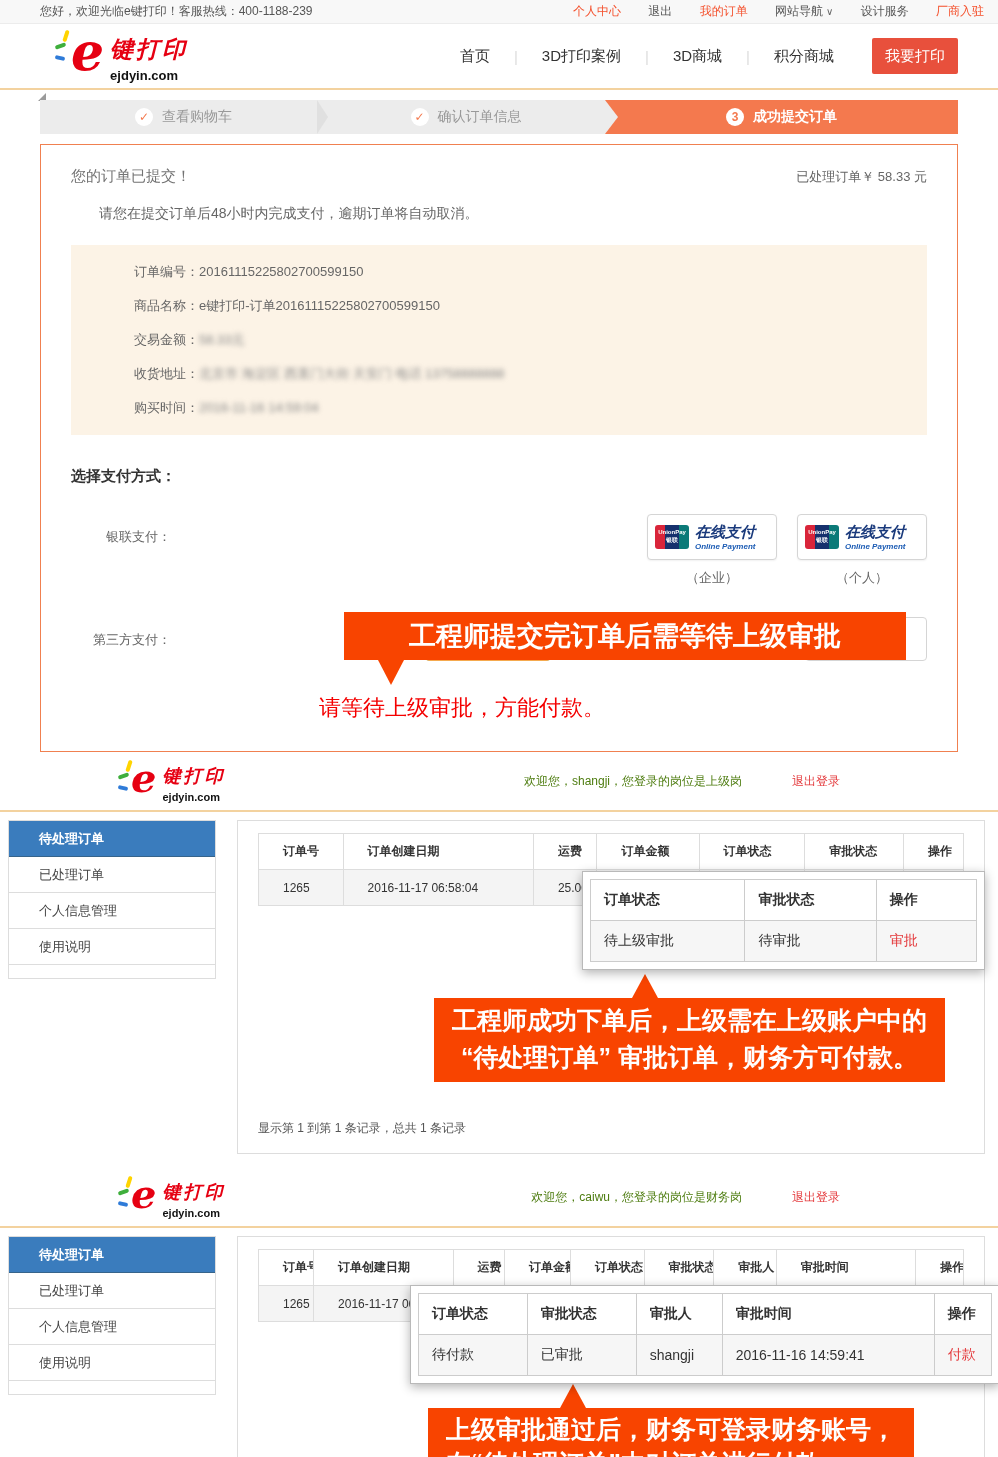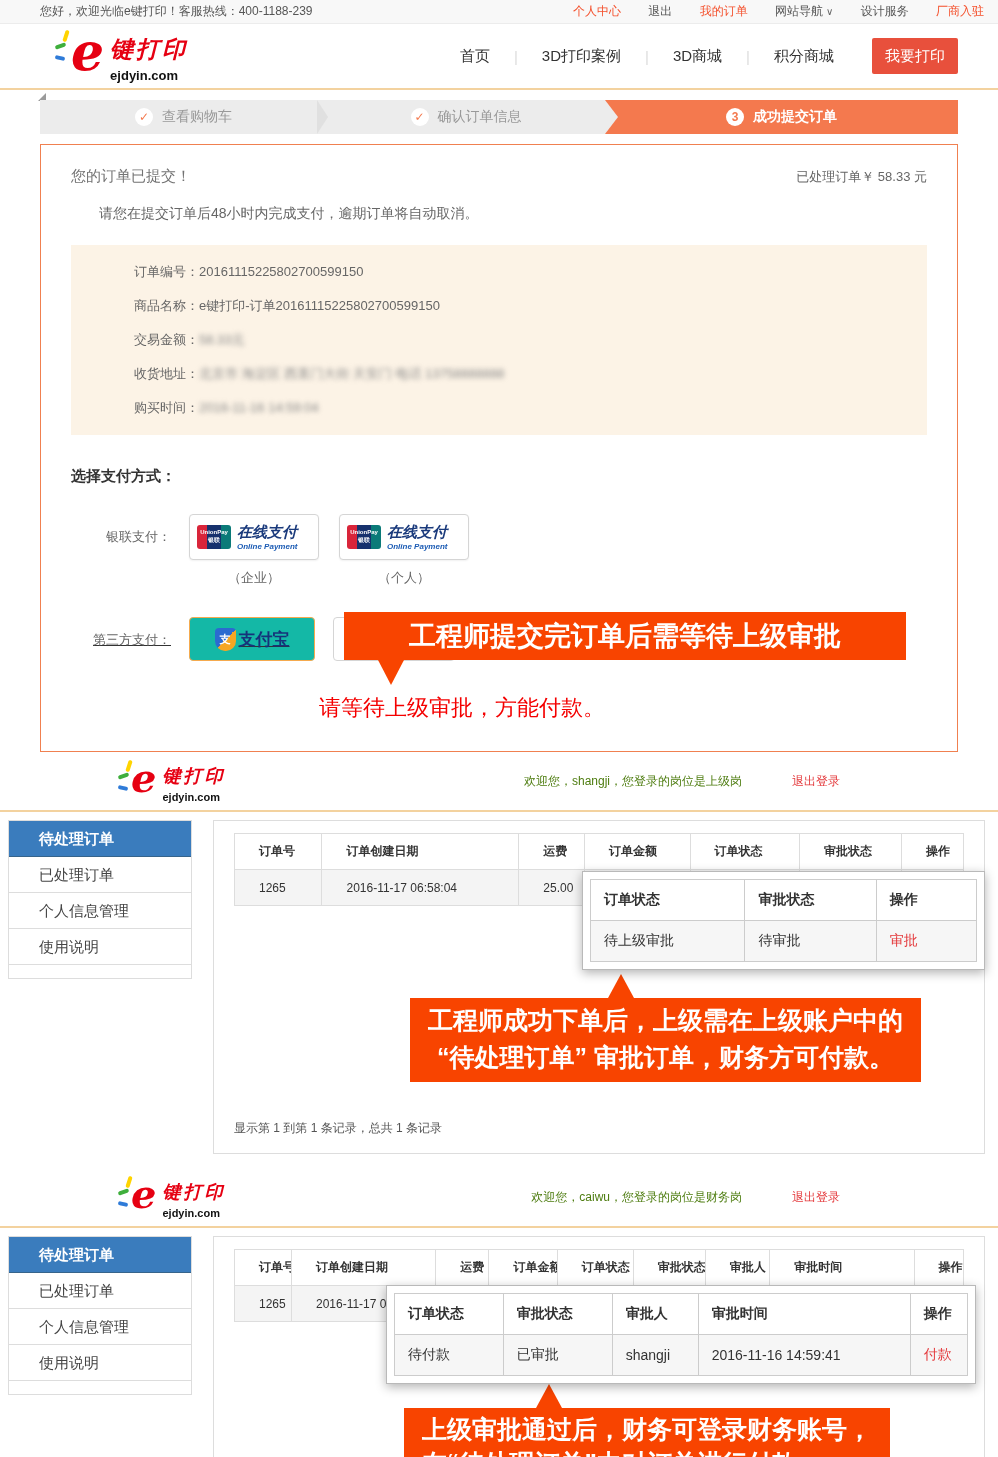--- a/index.html
+++ b/index.html
@@ -48,52 +48,52 @@
 
   .order-box { margin-top:10px; border:1px solid #f08050; padding:22px 30px 14px; }
   .submitted-row { display:flex; justify-content:space-between; align-items:baseline; }
   .submitted-msg { font-size:15px; color:#737373; }
   .amount-wrap { font-size:13px; color:#666; }
   .deadline { margin-top:19px; font-size:14px; color:#666;margin-left:28px; }
   .info-box { margin-top:22px; background:#fcf3e6; padding:18px 28px 14px; font-size:13px; color:#666; }
   .info-row { margin-bottom:16px;margin-left:35px; }
   .blurred { filter:blur(2.6px); color:#8a8a8a; }
   .pay-title { margin-top:32px; font-size:15px; font-weight:bold; color:#333; }
-  .pay-row { display:flex; margin-top:28px; }
+  .pay-row { display:flex; margin-top:28px;justify-content:space-between; }
   .pay-label { width:100px; text-align:right; font-size:13px; color:#666; margin-top:14px; flex-shrink:0; }
   .up-group { display:flex; gap:20px; margin-left:18px; }
   .up-btn { width:130px; height:46px; border:1px solid #d5d5d5; border-radius:4px; display:flex; align-items:center; padding:0 7px; gap:6px; background:#fff; cursor:pointer; box-shadow:0 1px 2px rgba(0,0,0,.06); }
   .up-card { width:34px; height:24px; border-radius:3px; overflow:hidden; display:flex; position:relative; flex-shrink:0; }
   .up-card i { display:block; height:100%; }
   .st-red { width:30%; background:#d9253a; }
   .st-navy { width:40%; background:#16316d; }
   .st-teal { width:30%; background:#0b7a78; }
   .up-brand { position:absolute; left:0; top:3px; width:100%; text-align:center; color:#fff; font-size:6px; font-weight:bold; line-height:8px; }
   .up-cn { font-size:15px; font-weight:bold; font-style:italic; color:#1a3a7c; white-space:nowrap; }
   .up-en { font-size:8px; font-style:italic; font-weight:bold; color:#1b5bb4; white-space:nowrap; }
   .up-caption { text-align:center; font-size:13px; color:#666; margin-top:9px; }
-  .tp-row { margin-top:30px; position:relative;text-decoration:underline; }
+  .tp-row { margin-top:30px; position:relative; }
   .ali-btn { width:126px; height:44px; border:1px solid #f5aa4e; border-radius:4px; display:flex; align-items:center; justify-content:center; gap:3px; background:#14b8a6; margin-left:18px; cursor:pointer; }
   .ali-shield { width:21px; height:23px; border-radius:4px 4px 10px 10px; background:linear-gradient(135deg,#2b6bd0 50%,#f5a623 50%); position:relative; }
   .ali-shield::after { content:'支'; position:absolute; left:0; top:4px; width:100%; text-align:center; color:#fff; font-size:11px; font-weight:bold; }
   .ali-name { font-size:17px; font-weight:bold; color:#16337a; }
   .wx-btn { width:122px; height:44px; border:1px solid #d5d5d5; border-radius:4px; margin-left:18px; position:relative; background:#fff; cursor:pointer; }
   .wx-circle { position:absolute; left:12px; top:9px; width:26px; height:26px; border-radius:50%; background:#3eb335; }
   .wx-circle::after { content:''; position:absolute; left:6px; top:8px; width:5px; height:5px; border-radius:50%; background:#fff; box-shadow:8px 0 0 #fff; }
   .callout-top { position:absolute; left:273px; top:-5px; width:562px; height:48px; line-height:48px; background:#f84400; color:#fff; font-size:27px; font-weight:bold; text-align:center; z-index:6; white-space:nowrap; }
   .callout-top::after { content:''; position:absolute; left:34px; bottom:-25px; border-left:13px solid transparent; border-right:13px solid transparent; border-top:25px solid #f84400; }
   .note1 { margin:32px 0 14px 248px; font-size:22px; color:#f40000; }
 
   
   .panel-header { height:58px; display:flex; align-items:center; }
   .panel-header .logo { margin-left:118px; }
   .welcome { margin-left:auto; font-size:12px; color:#4d7c0f; }
   .logout { color:#e4393c; font-size:12px; margin:0 158px 0 50px; cursor:pointer; }
   .panel-body { display:flex; align-items:flex-start; padding:8px 13px 14px 8px; }
-  .side-menu { width:184px; border:1px solid #ddd; border-bottom:none; font-size:15px; }
+  .side-menu { width:208px; border:1px solid #ddd; border-bottom:none; font-size:13px; }
   .side-item { height:36px; line-height:36px; padding-left:30px; border-bottom:1px solid #ddd; background:#fff; color:#444; cursor:pointer; }
   .side-item.active { background:#3a7cbd; color:#fff; border-color:#36648b; font-weight:bold; }
   .side-item.empty { height:14px; line-height:14px; cursor:default; }
   .content-box { flex:1; margin-left:21px; border:1px solid #ddd; position:relative; padding:12px 20px 16px; }
   table.grid { width:100%; border-collapse:collapse; font-size:12px; table-layout:fixed; }
   .grid th, .grid td { border:1px solid #ddd; padding:9px 24px; text-align:left; overflow:hidden; white-space:nowrap; }
   .grid th { font-weight:bold; }
   .grid tr.data td { background:#f4f4f4; }
   .red-link { color:#e4393c; cursor:pointer; }
   .popup { position:absolute; background:#fff; border:1px solid #b9b9b9; box-shadow:0 3px 10px rgba(0,0,0,.3); padding:7px; z-index:5; }

